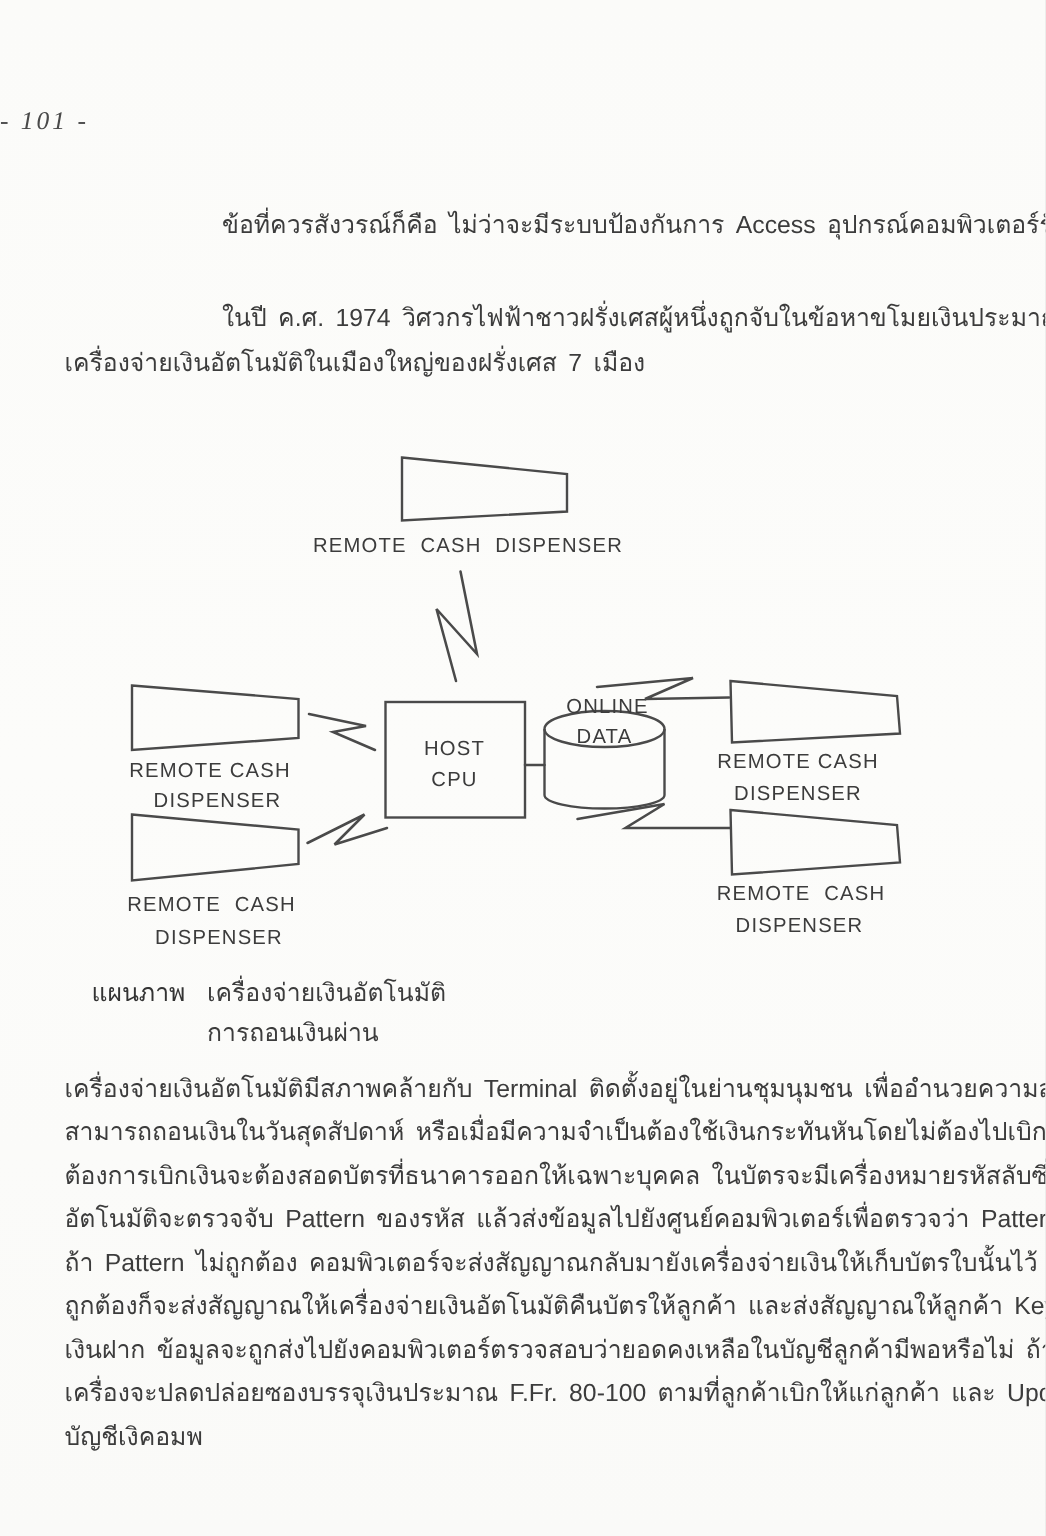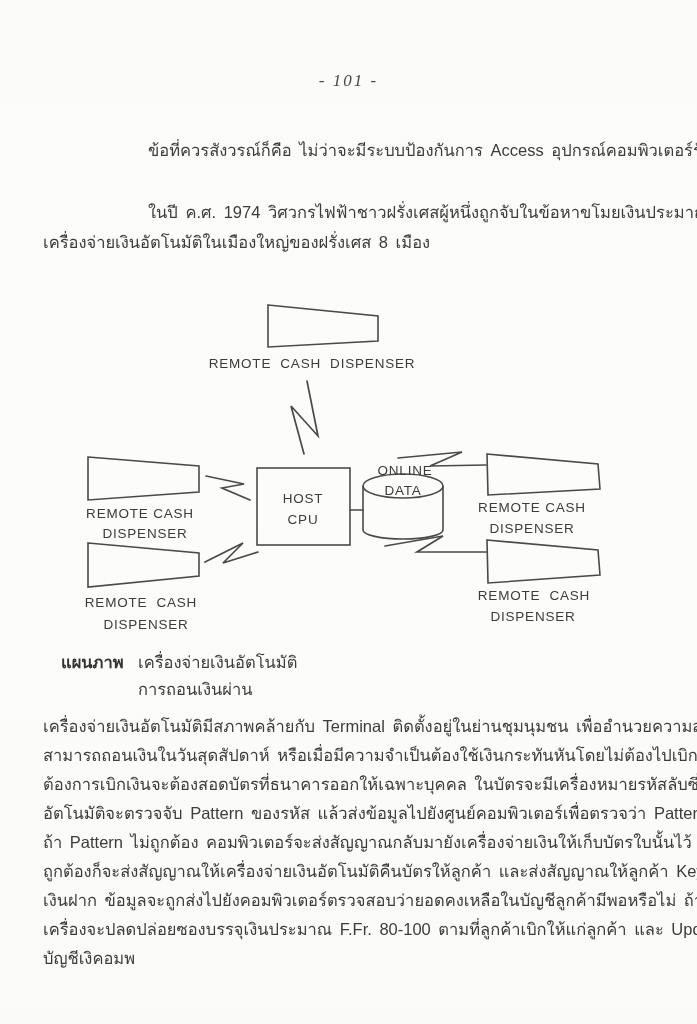--- a/index.html
+++ b/index.html
@@ -7,21 +7,20 @@
     position:relative;
     width:697px;height:1024px;
     margin:0 auto;
     background:linear-gradient(180deg,#fbfbf9 0%, #fcfcfa 50%, #fafaf8 100%);
     font-family:"Liberation Sans", sans-serif;
     color:#3a3a3a;
     overflow:hidden;
   }
   .page-number{
     position:absolute;top:71px;left:0;width:697px;
-    text-align:center;
     font-family:"Liberation Serif", serif;
     font-style:italic;
     font-size:17px;
     letter-spacing:2px;
     color:#4a4a4a;
   }
   .para{
     position:absolute;left:43px;width:616px;
     font-size:16.5px;
     word-spacing:3px;
@@ -41,37 +40,37 @@
     font-size:13.5px;
     letter-spacing:0.8px;
     text-anchor:middle;
     white-space:pre;
   }
   .caption{
     position:absolute;top:649px;left:61px;
     display:flex;align-items:flex-start;
     font-size:16.5px;line-height:27px;
   }
-  .caption .cap-label{font-weight:bold;width:77px;color:#333;}
+  .caption .cap-label{font-weight:normal;width:77px;color:#333;}
   .caption .cap-lines{color:#3c3c3c;}
 </style>
 </head>
 <body>
 
 <div class="page">
 
   <div class="page-number">- 101 -</div>
 
   <div class="para p1 indent-first">
     <div class="tline">ข้อที่ควรสังวรณ์ก็คือ  ไม่ว่าจะมีระบบป้องกันการ  Access  อุปกรณ์คอมพิวเตอร์รัดกุมเพียงใดก็ตาม</div>
   </div>
 
   <div class="para p2 indent-first">
     <div class="tline">ในปี  ค.ศ. 1974 วิศวกรไฟฟ้าชาวฝรั่งเศสผู้หนึ่งถูกจับในข้อหาขโมยเงินประมาณ  F.Fr. 60,000  จาก</div>
-    <div class="tline">เครื่องจ่ายเงินอัตโนมัติในเมืองใหญ่ของฝรั่งเศส  8  เมือง</div>
+    <div class="tline">เครื่องจ่ายเงินอัตโนมัติในเมืองใหญ่ของฝรั่งเศส  7  เมือง</div>
   </div>
 
   <svg class="diagram" width="697" height="355" viewBox="0 0 697 355" xmlns="http://www.w3.org/2000/svg">
 
     <polygon class="shape" points="268,15 378,26 378,51 268,57"></polygon>
     <text x="312" y="78">REMOTE  CASH  DISPENSER</text>
     <polyline class="link" points="307,91 318,146 291,116 304,164"></polyline>
 
     <rect class="shape" x="257" y="178" width="93" height="77"></rect>
     <text x="303" y="213">HOST</text>

